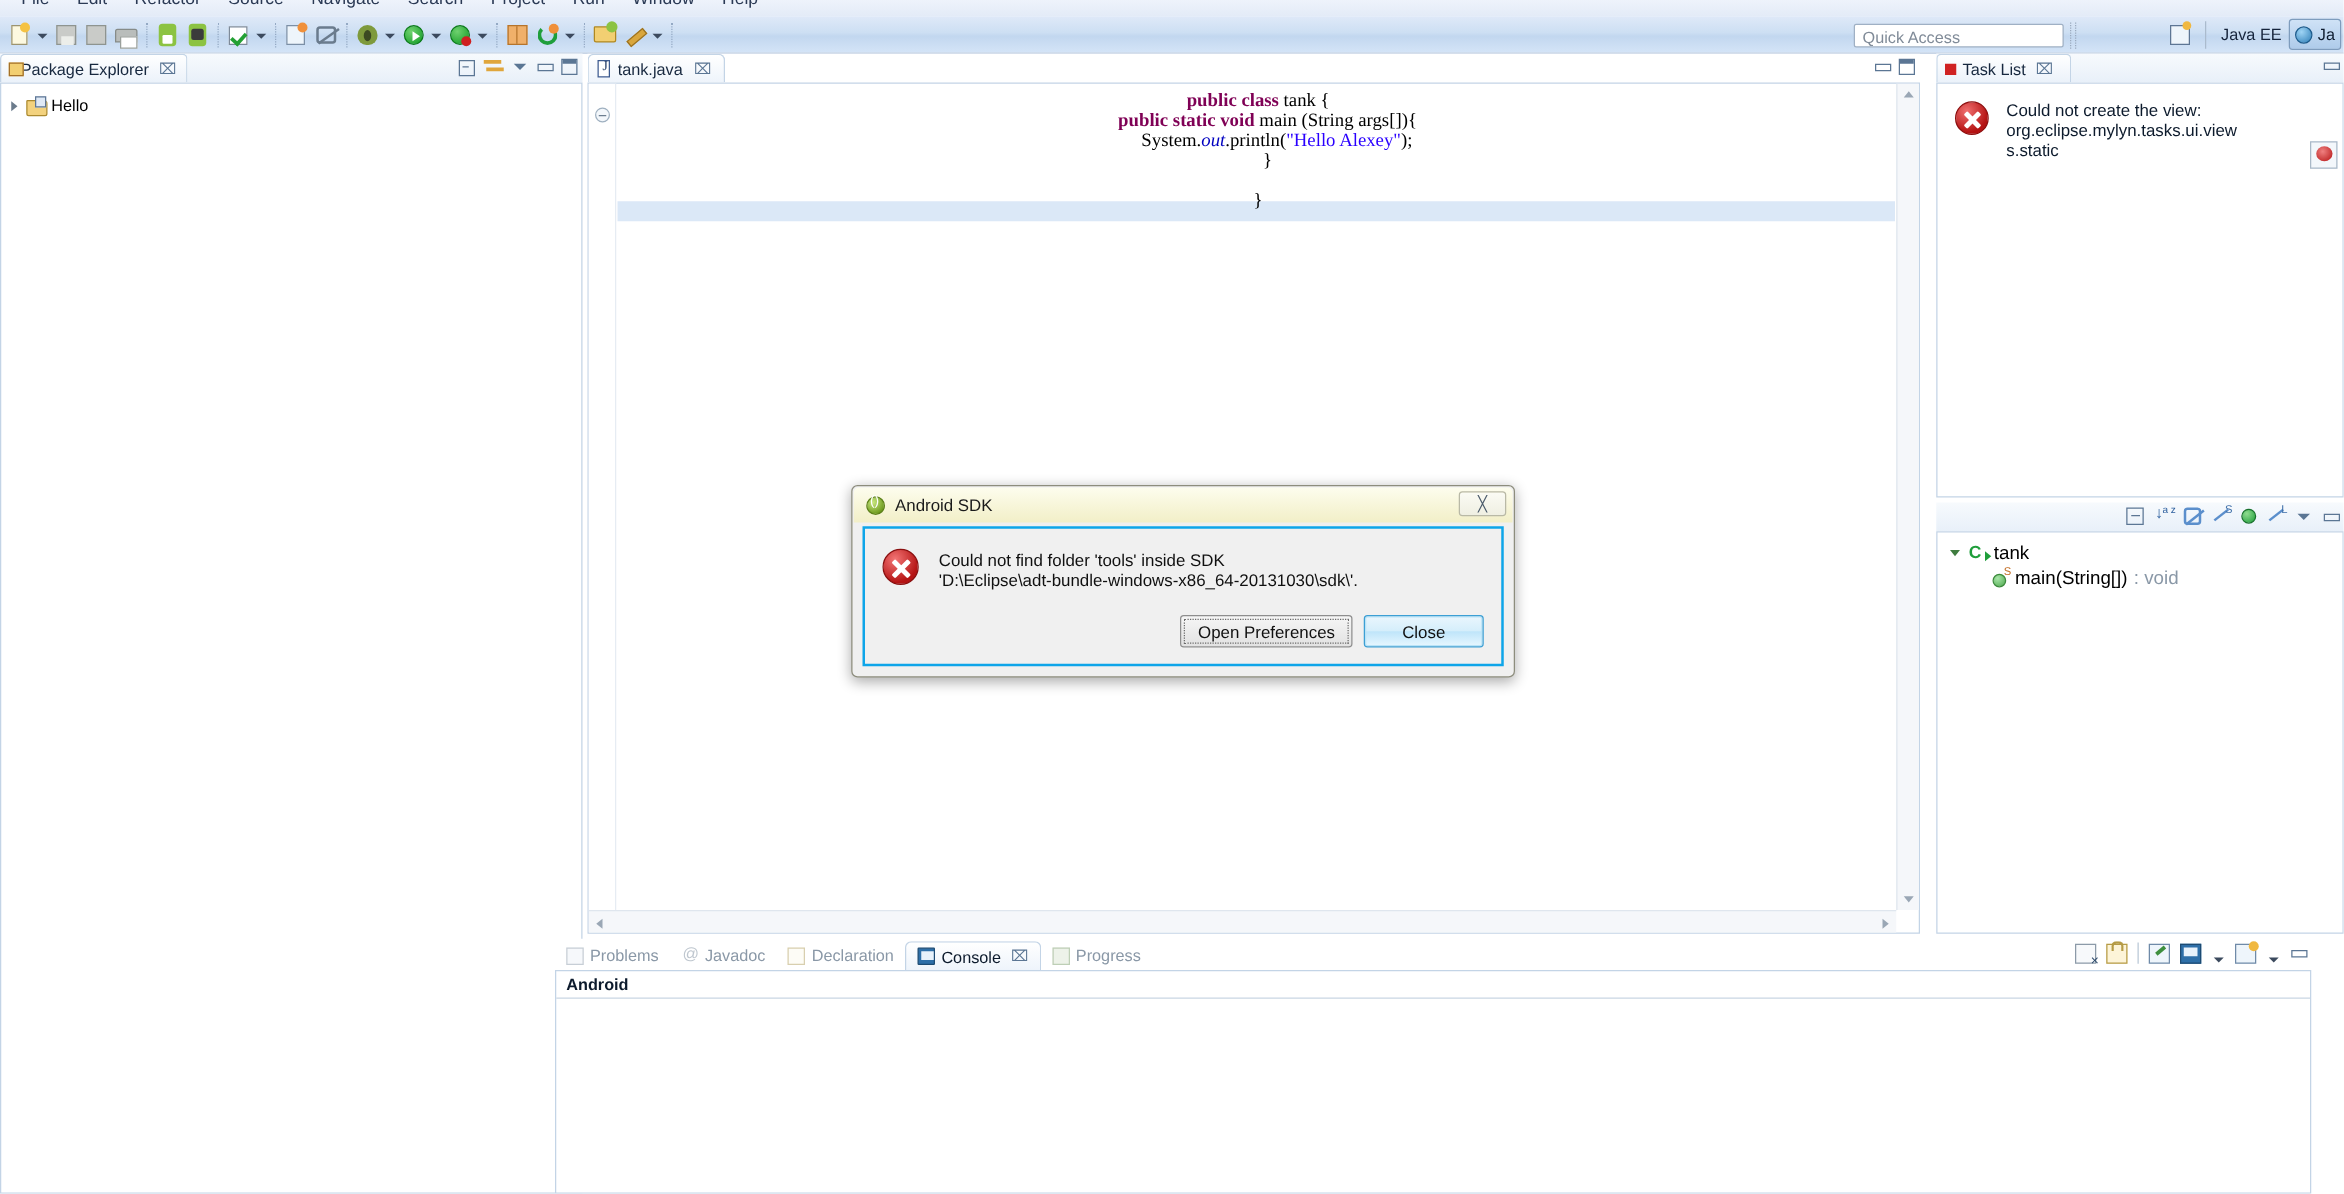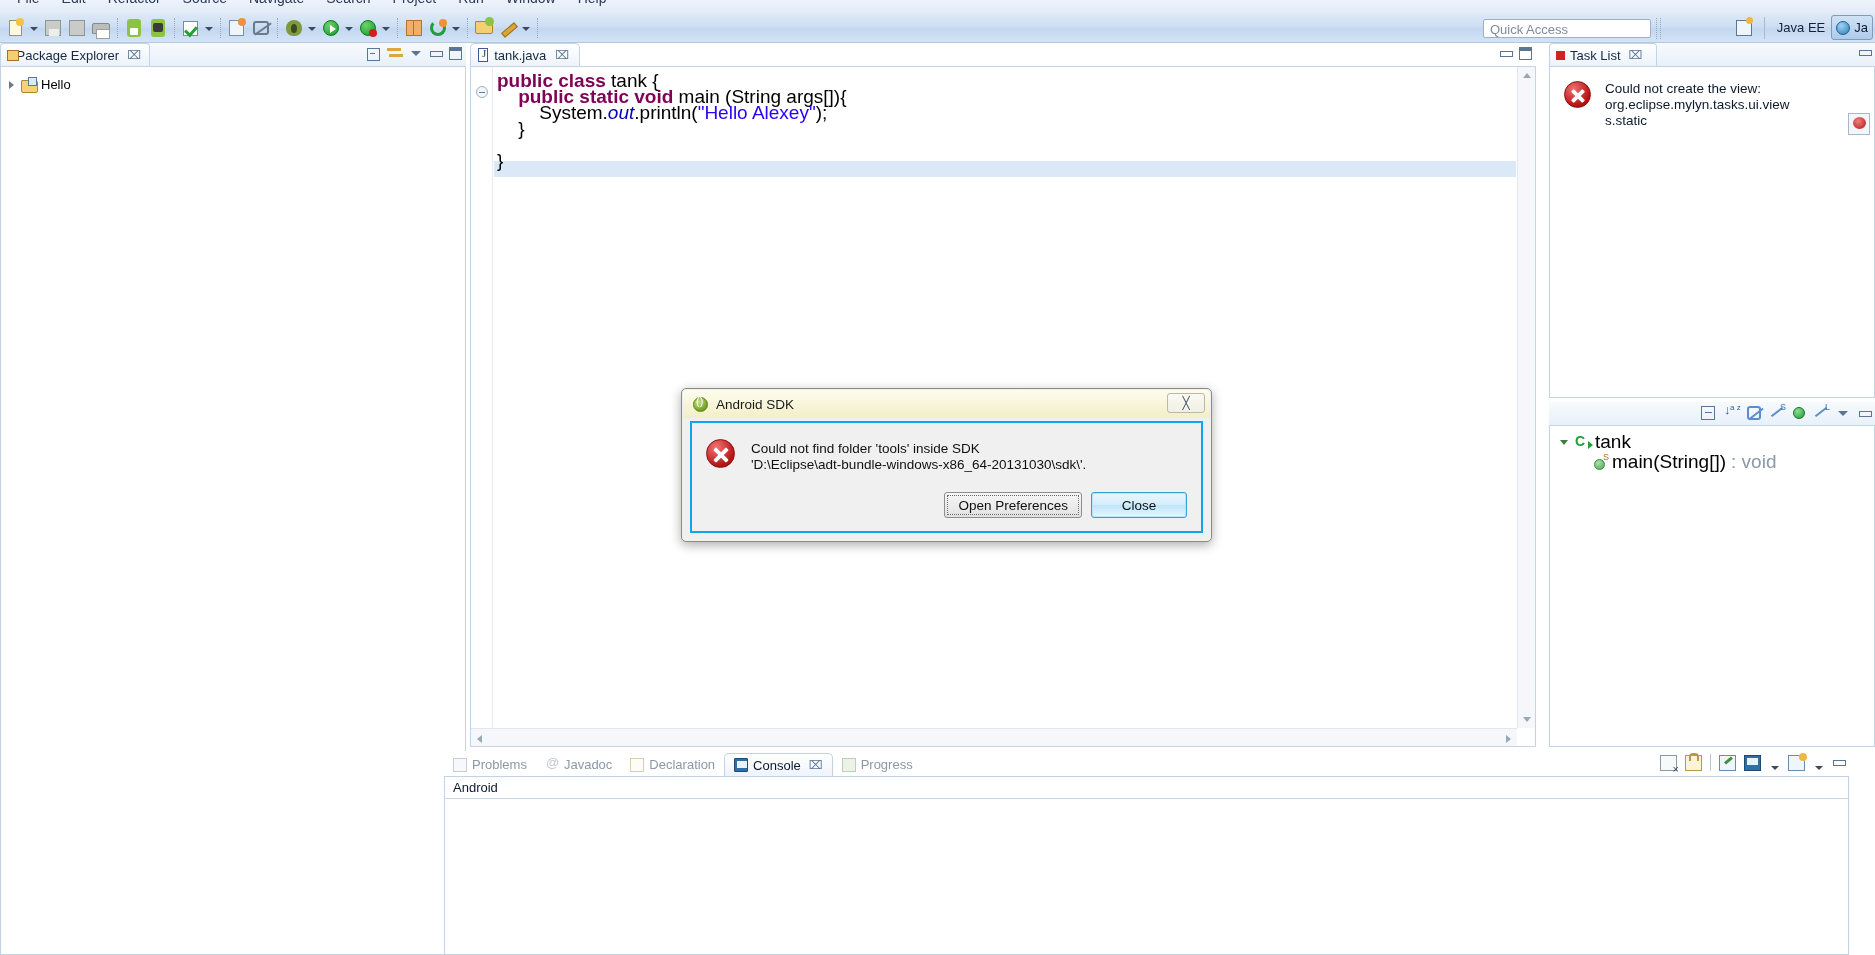--- a/index.html
+++ b/index.html
@@ -138,21 +138,21 @@
   #pe-body { top: 23px; }
   .tree-row { display:flex; align-items:center; height:21px; padding-left: 6px; gap:4px; font-size:13px; }
   .twisty { width:10px; height:10px; position:relative; }
   .twisty:after{ content:""; position:absolute; left:2px; top:1px; border-top:4px solid transparent; border-bottom:4px solid transparent; border-left:5px solid #6b7b8c; }
   .twisty.open:after{ border-left:4px solid transparent; border-right:4px solid transparent; border-top:5px solid #3f7c3f; border-bottom:none; left:0; top:3px; }
   .ic-project { width:16px;height:14px; position:relative; }
   .ic-project:before{ content:""; position:absolute; left:0; top:2px; width:15px; height:11px; background:#f3d27e; border:1px solid #ac8a2f; border-radius:1px 3px 2px 2px; }
   .ic-project:after{ content:""; position:absolute; left:7px; top:-1px; width:7px; height:7px; background:#dfe9f6; border:1px solid #5d7694; }
 
   
-  #editor-area { left: 470px; top: 43px; width: 1066px; height: 704px; }
+  #editor-area { left: 470px; top: 43px; width: 1066px; height: 704px; text-align: center; }
   #ed-tabbar { position:absolute; left:0; top:0; width:100%; height:23px; }
   .ed-tab {
     position:absolute; left:0; top:0; height:23px; display:flex; align-items:center; gap:6px;
     padding: 0 10px 0 7px;
     background: linear-gradient(to bottom,#ffffff,#eef4fb);
     border:1px solid #c3d4e6; border-bottom:none; border-radius:5px 5px 0 0;
     font-size:13px; color:#17283f;
   }
   .ic-java { width:14px;height:14px; background:#fff; border:1px solid #3c5a8f; position:relative; }
   .ic-java:after{ content:"J"; position:absolute; left:3px; top:-2px; font-size:11px; color:#27406b; font-family:"Liberation Serif",serif; }
@@ -164,21 +164,21 @@
     position:absolute; left:0; top:0; width:22px; bottom:18px; background:#fff;
     border-right:1px solid #e6ecf3;
   }
   .fold-marker {
     position:absolute; left:5px; width:12px; height:12px; border:1px solid #9fb0c0;
     border-radius:50%; background:#f3f7fb;
   }
   .fold-marker:after{ content:""; position:absolute; left:2px; top:5px; width:6px; height:1px; background:#6c7e90; }
   #code {
     position:absolute; left:22px; top:6px; right:19px; bottom:18px;
-    font-family:Liberation Sans, sans-serif; font-size:19px; line-height:16px;
+    font-family:Liberation Serif, serif; font-size:15px; line-height:16px;
     white-space:pre; color:#000; padding-left:4px;
   }
   .cur-line {
     position:absolute; left:23px; right:19px; height:16px; background:#dbe8f7;
   }
   .kw { color:#7f0055; font-weight:bold; }
   .str { color:#2a00ff; }
   .fld { color:#0000c0; font-style:italic; }
   .ed-vscroll {
     position:absolute; right:0; top:0; width:18px; bottom:18px; background:#f5f7fa;
@@ -207,21 +207,21 @@
   }
   .cv-ic { width:14px; height:14px; position:relative; opacity:.55; }
   .cv-tab.active .cv-ic { opacity:1; }
   .ic-problems { background:#f0f4f8; border:1px solid #9aa7b5; }
   .ic-javadoc:after{ content:"@"; position:absolute; left:1px; top:-3px; font-size:13px; color:#8a98a7; }
   .ic-declaration { background:#fdfbf0; border:1px solid #b9a96f; }
   .ic-console { background:#2e6fa8; border:1px solid #1d4b73; border-radius:1px; }
   .ic-console:after{ content:""; position:absolute; left:2px; top:2px; width:10px; height:7px; background:#e8f2fb; }
   .ic-progress { background:#dfe9d8; border:1px solid #8aa87c; }
   #cv-frame { position:absolute; left:0; top:25px; right:0; bottom:0; border:1px solid #c3d4e6; background:#fff; }
-  #cv-title { position:absolute; left:0; top:0; height:21px; padding:3px 8px; font-size:13px; color:#0c1a2c; }
+  #cv-title { position:absolute; left:0; top:0; height:21px; padding:3px 8px; font-size:13px; color:#0c1a2c;font-weight:bold; }
   #cv-rule { position:absolute; left:0; right:0; top:21px; height:1px; background:#c9d6e4; }
   .cv-tools { position:absolute; right:4px; top:3px; display:flex; align-items:center; gap:8px; }
   .cvt { width:17px; height:16px; position:relative; }
   .cvt-doc { background:#f7f9fb; border:1px solid #8c9aa8; }
   .cvt-doc:after{ content:"\00d7"; position:absolute; right:-3px; bottom:-5px; font-size:11px; color:#2d4a6b; }
   .cvt-lock { background:#fdf4d8; border:1px solid #b59b46; }
   .cvt-lock:after{ content:""; position:absolute; left:3px; top:-3px; width:6px; height:6px; border:2px solid #b59b46; border-bottom:none; border-radius:4px 4px 0 0; }
   .cvt-pin { background:#eef5fb; border:1px solid #6f8aa8; }
   .cvt-pin:after{ content:""; position:absolute; left:4px; top:3px; width:9px; height:3px; background:#3e8f3e; transform:rotate(-40deg); }
   .cvt-disp { background:#2e6fa8; border:1px solid #1d4b73; }
@@ -264,21 +264,21 @@
   .olt-collapse:after{ content:""; position:absolute; left:3px; top:5px; width:7px; height:1px; background:#5b7694; }
   .olt-sort:after{ content:"\2193"; position:absolute; left:0; top:-4px; font-size:13px; color:#2d5f9e; }
   .olt-sort:before{ content:"a\00A0z"; position:absolute; left:6px; top:-1px; font-size:8px; color:#2d5f9e; line-height:6px; width:6px; }
   .olt-hidefields { border:2px solid #5b8fcc; border-radius:3px; }
   .olt-hidefields:after{ content:""; position:absolute; left:-2px; top:5px; width:18px; height:2px; background:#5b8fcc; transform:rotate(-38deg); }
   .olt-hidestatic:after{ content:"S"; position:absolute; right:-2px; top:-4px; font-size:9px; color:#3f6fa8; }
   .olt-hidestatic:before{ content:""; position:absolute; left:0; top:5px; width:14px; height:2px; background:#5b8fcc; transform:rotate(-38deg); }
   .olt-pub { width:12px;height:12px;border-radius:50%; background:radial-gradient(circle at 35% 30%,#8fdc8f,#1f9e3b); border:1px solid #17712b; }
   .olt-hidelocal:after{ content:"L"; position:absolute; right:-2px; top:-4px; font-size:9px; color:#3f6fa8; }
   .olt-hidelocal:before{ content:""; position:absolute; left:0; top:5px; width:14px; height:2px; background:#5b8fcc; transform:rotate(-38deg); }
-  .ol-row { display:flex; align-items:center; gap:5px; font-size:19px; height:20px; }
+  .ol-row { display:flex; align-items:center; gap:5px; font-size:15px; height:20px; }
   .ic-class { width:15px;height:15px; position:relative; }
   .ic-class:before{
     content:"C"; position:absolute; left:0; top:-2px; font-size:14px; font-weight:bold;
     color:#1f9e3b; font-family:"Liberation Sans",sans-serif;
   }
   .ic-class:after{ content:""; position:absolute; right:-3px; bottom:1px; border-top:4px solid transparent;border-bottom:4px solid transparent;border-left:5px solid #1f9e3b; }
   .ic-method { width:13px;height:13px; position:relative; }
   .ic-method:before{ content:""; position:absolute; left:0; top:3px; width:9px;height:9px;border-radius:50%; background:radial-gradient(circle at 35% 30%,#a8e6a8,#4fa84f); border:1px solid #3c8a3c; }
   .ic-method:after{ content:"S"; position:absolute; left:9px; top:-4px; font-size:9px; color:#c06a1f; }
   .ol-ret { color:#8a98a7; }

